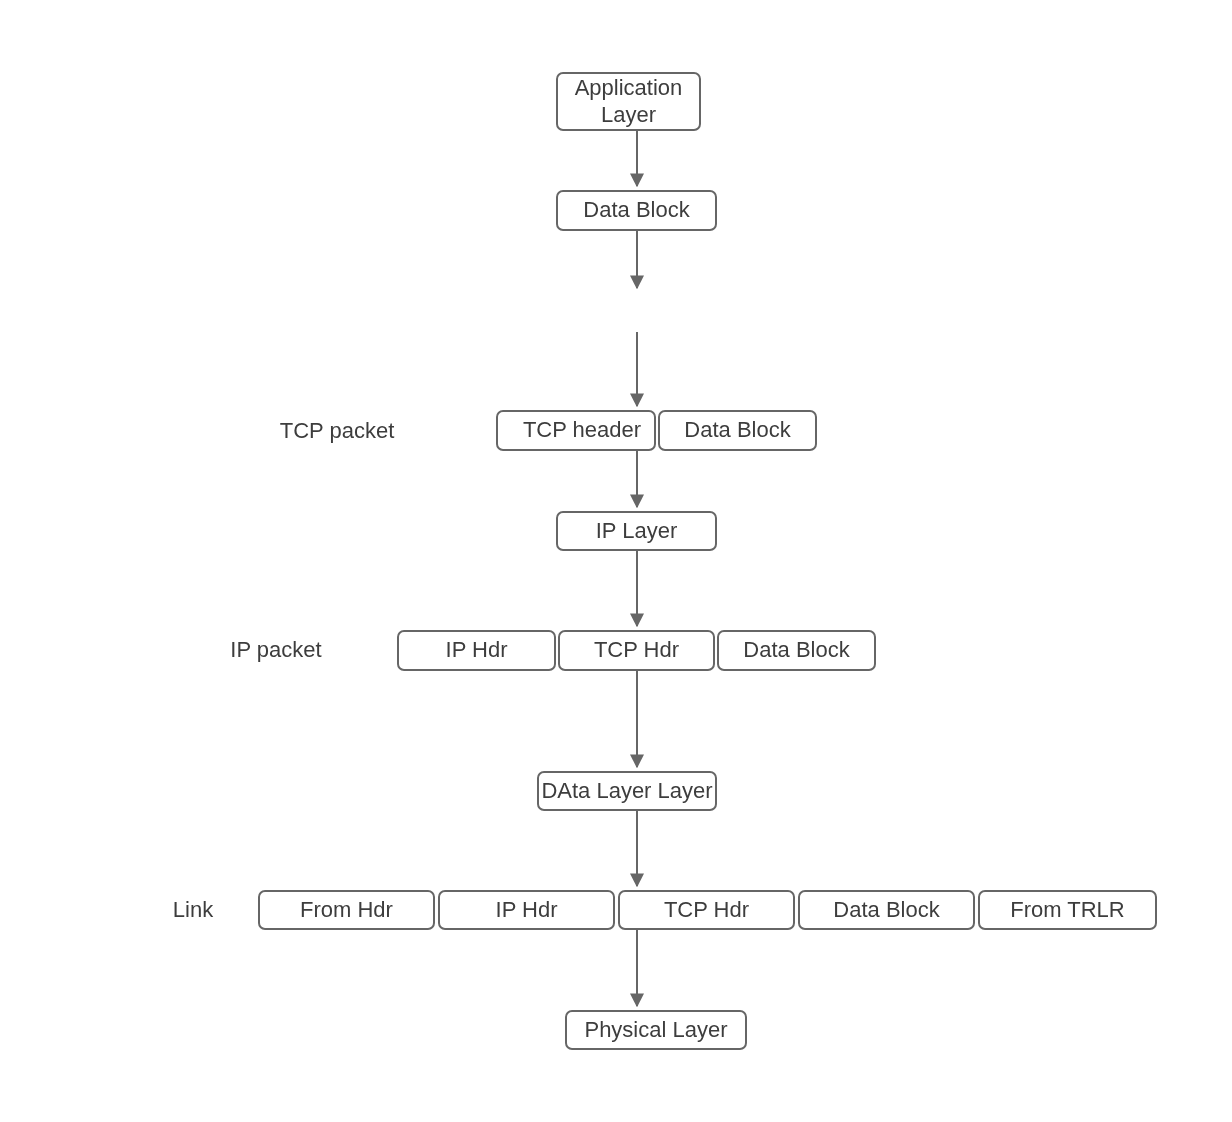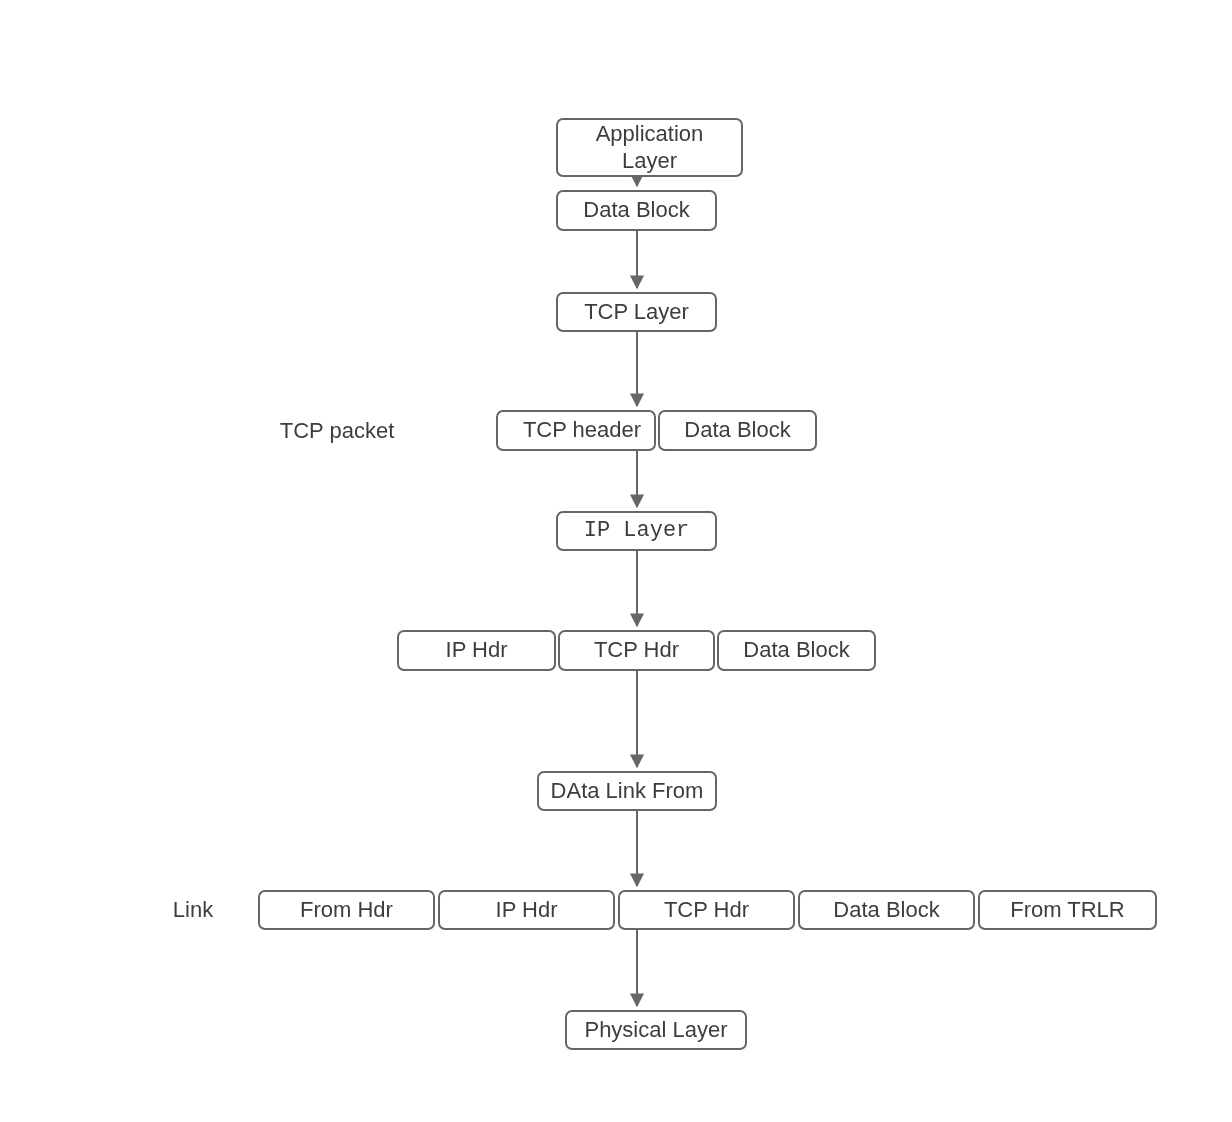--- a/index.html
+++ b/index.html
@@ -65,57 +65,55 @@
     <line x1="637" y1="131" x2="637" y2="186" marker-end="url(#arw)"></line>
     <line x1="637" y1="231" x2="637" y2="288" marker-end="url(#arw)"></line>
     <line x1="637" y1="332" x2="637" y2="406" marker-end="url(#arw)"></line>
     <line x1="637" y1="451" x2="637" y2="507" marker-end="url(#arw)"></line>
     <line x1="637" y1="551" x2="637" y2="626" marker-end="url(#arw)"></line>
     <line x1="637" y1="671" x2="637" y2="767" marker-end="url(#arw)"></line>
     <line x1="637" y1="811" x2="637" y2="886" marker-end="url(#arw)"></line>
     <line x1="637" y1="930" x2="637" y2="1006" marker-end="url(#arw)"></line>
   </svg>
 
-  <div class="node" style="left:556px; top:72px; width:187px; height:59px;margin-top:46px;">
+  <div class="node" style="left:556px; top:72px; width:145px; height:59px;">
     <span>Application
 Layer</span>
   </div>
 
   <div class="node" style="left:556px; top:190px; width:161px; height:41px;">
     <span>Data Block</span>
   </div>
 
-  <div class="node" style="left:556px; top:292px; width:161px; height:40px;">
-    <span>TCP Layer</span>
-  </div>
 
   <div class="row-label" style="left:247px; top:411px; width:180px; height:40px;">TCP packet</div>
   <div class="node" style="left:496px; top:410px; width:160px; height:41px;padding-left:12px;">
     <span>TCP header</span>
   </div>
   <div class="node" style="left:658px; top:410px; width:159px; height:41px;">
     <span>Data Block</span>
   </div>
 
-  <div class="node" style="left:556px; top:511px; width:161px; height:40px;font-family:Liberation Mono, monospace;">
+  <div class="node" style="left:556px; top:511px; width:161px; height:40px;">
     <span>IP Layer</span>
   </div>
 
+  <div class="row-label" style="left:186px; top:630px; width:180px; height:40px;">IP packet</div>
   <div class="node" style="left:397px; top:630px; width:159px; height:41px;">
     <span>IP Hdr</span>
   </div>
   <div class="node" style="left:558px; top:630px; width:157px; height:41px;">
     <span>TCP Hdr</span>
   </div>
   <div class="node" style="left:717px; top:630px; width:159px; height:41px;">
     <span>Data Block</span>
   </div>
 
   <div class="node" style="left:537px; top:771px; width:180px; height:40px;">
-    <span>DAta Link From</span>
+    <span>DAta Layer Layer</span>
   </div>
 
   <div class="row-label" style="left:133px; top:890px; width:120px; height:40px;">Link</div>
   <div class="node" style="left:258px; top:890px; width:177px; height:40px;text-align:center;">
     <span>From Hdr</span>
   </div>
   <div class="node" style="left:438px; top:890px; width:177px; height:40px;">
     <span>IP Hdr</span>
   </div>
   <div class="node" style="left:618px; top:890px; width:177px; height:40px;">

